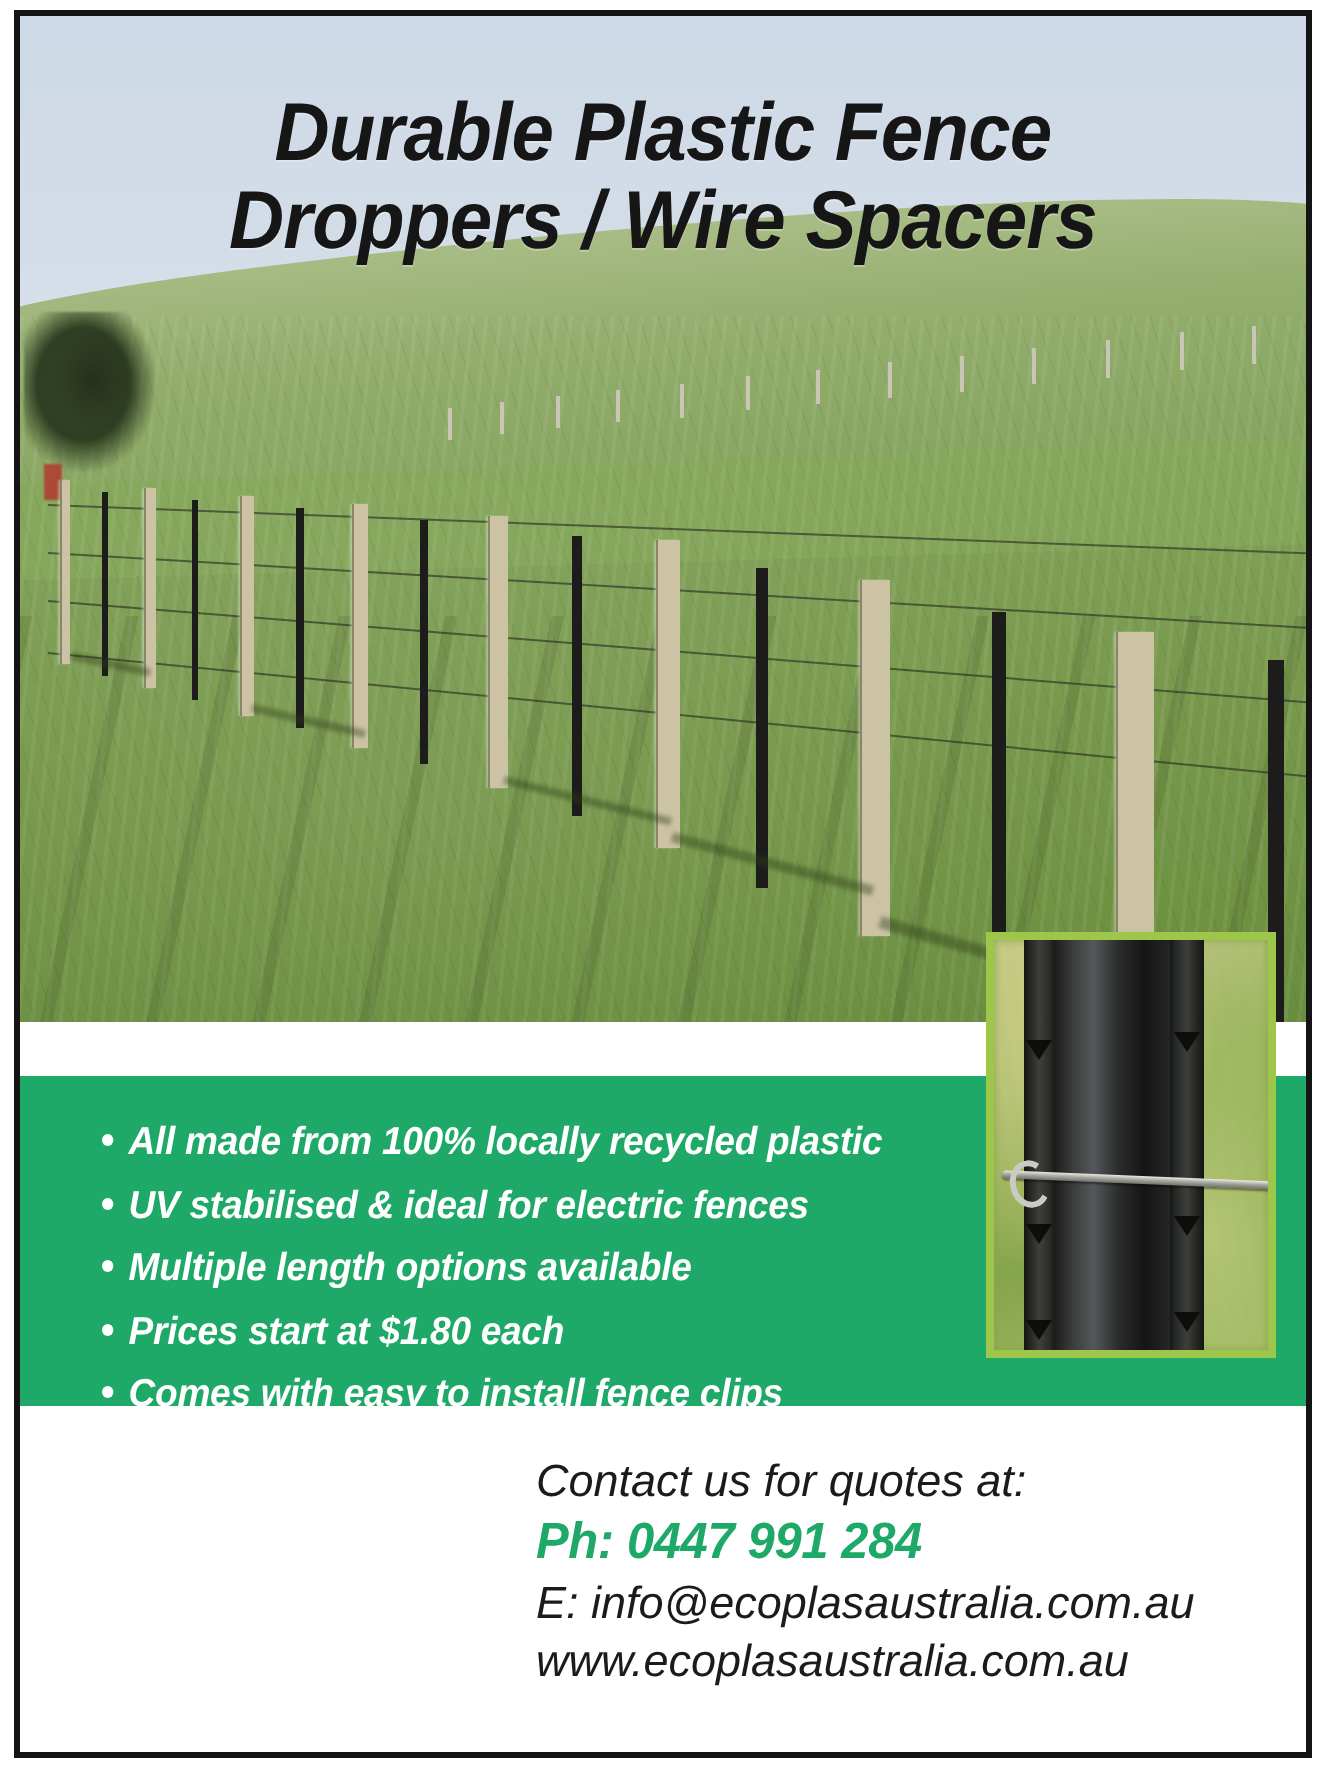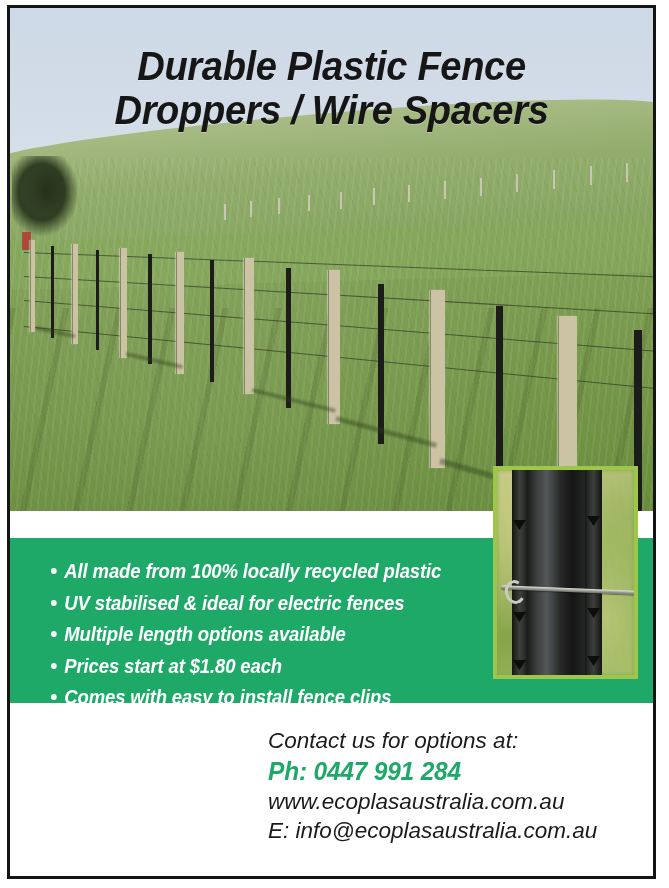--- a/index.html
+++ b/index.html
@@ -310,20 +310,20 @@
     </div>
     <div class="dropper-main"></div>
     <div class="clip-wire"></div>
     <div class="clip-loop"></div>
   </div>
 
   <div class="footer">
 
 
     <div class="contact">
-      <div class="line">Contact us for options at:</div>
+      <div class="line">Contact us for quotes at:</div>
       <div class="phone">Ph: 0447 991 284</div>
+      <div class="line">E: info@ecoplasaustralia.com.au</div>
       <div class="line">www.ecoplasaustralia.com.au</div>
-      <div class="line">E: info@ecoplasaustralia.com.au</div>
     </div>
 
   </div>
 </div>
 
 </body></html>

